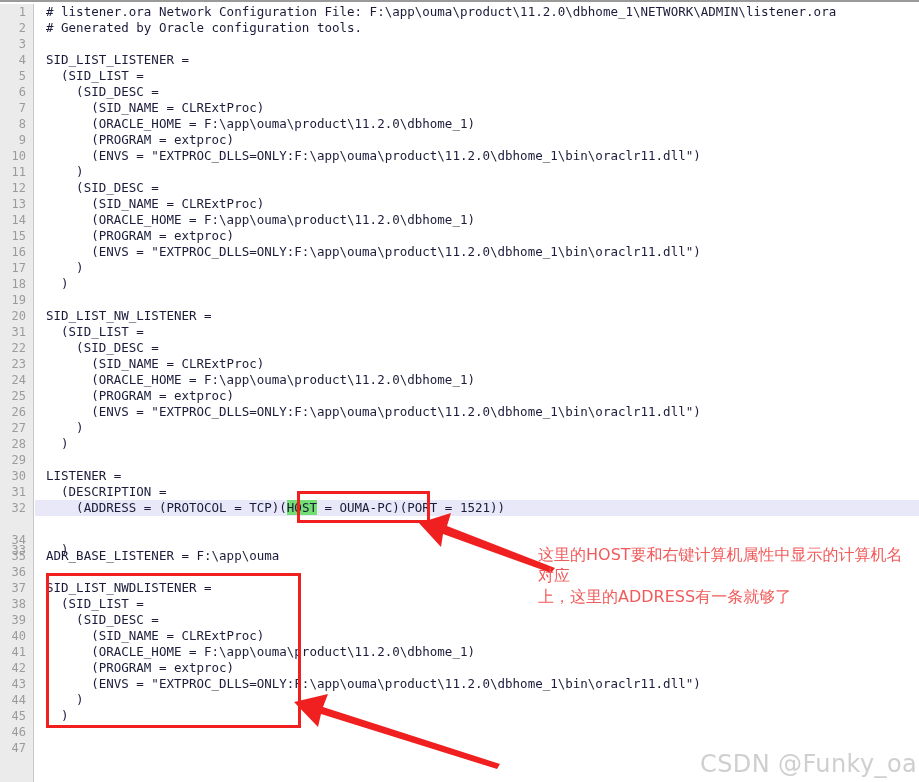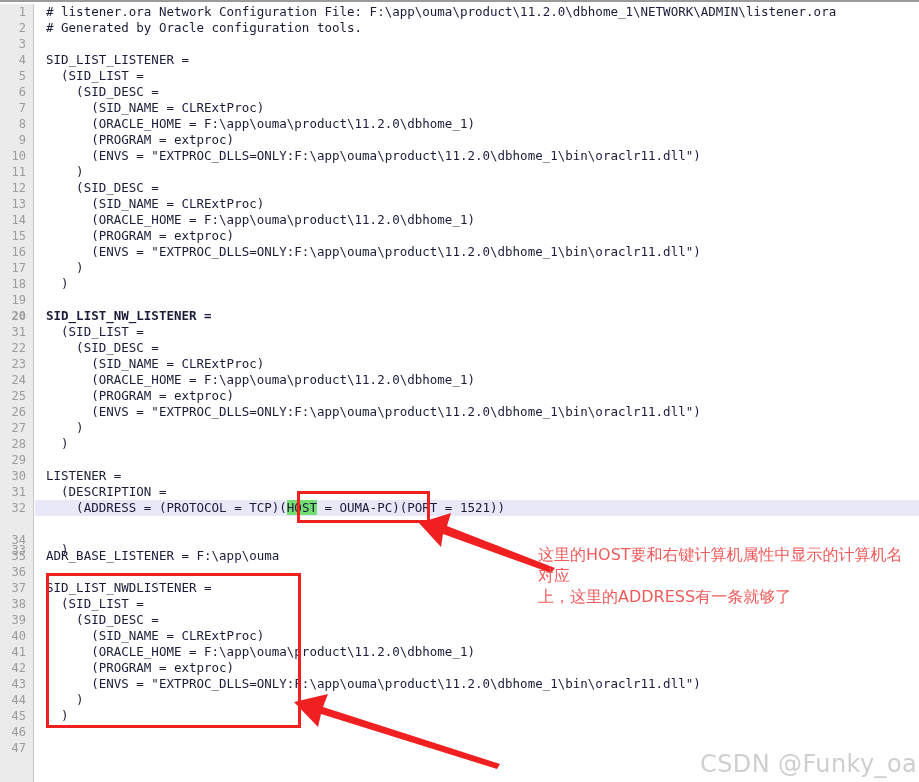--- a/index.html
+++ b/index.html
@@ -159,21 +159,21 @@
         <div class="line" style="top: 144px; position: absolute; left: 0px; width: 919px;"><span class="lno">10</span><span class="ltxt">      (ENVS = "EXTPROC_DLLS=ONLY:F:\app\ouma\product\11.2.0\dbhome_1\bin\oraclr11.dll")</span></div>
         <div class="line" style="top: 160px; position: absolute; left: 0px; width: 919px;"><span class="lno">11</span><span class="ltxt">    )</span></div>
         <div class="line" style="top: 176px; position: absolute; left: 0px; width: 919px;"><span class="lno">12</span><span class="ltxt">    (SID_DESC =</span></div>
         <div class="line" style="top: 192px; position: absolute; left: 0px; width: 919px;"><span class="lno">13</span><span class="ltxt">      (SID_NAME = CLRExtProc)</span></div>
         <div class="line" style="top: 208px; position: absolute; left: 0px; width: 919px;"><span class="lno">14</span><span class="ltxt">      (ORACLE_HOME = F:\app\ouma\product\11.2.0\dbhome_1)</span></div>
         <div class="line" style="top: 224px; position: absolute; left: 0px; width: 919px;"><span class="lno">15</span><span class="ltxt">      (PROGRAM = extproc)</span></div>
         <div class="line" style="top: 240px; position: absolute; left: 0px; width: 919px;"><span class="lno">16</span><span class="ltxt">      (ENVS = "EXTPROC_DLLS=ONLY:F:\app\ouma\product\11.2.0\dbhome_1\bin\oraclr11.dll")</span></div>
         <div class="line" style="top: 256px; position: absolute; left: 0px; width: 919px;"><span class="lno">17</span><span class="ltxt">    )</span></div>
         <div class="line" style="top: 272px; position: absolute; left: 0px; width: 919px;"><span class="lno">18</span><span class="ltxt">  )</span></div>
         <div class="line" style="top: 288px; position: absolute; left: 0px; width: 919px;"><span class="lno">19</span><span class="ltxt"></span></div>
-        <div class="line" style="top: 304px; position: absolute; left: 0px; width: 919px; font-weight: bold;"><span class="lno">20</span><span class="ltxt">SID_LIST_NW_LISTENER =</span></div>
+        <div class="line" style="top: 304px; position: absolute; left: 0px; width: 919px;"><span class="lno">20</span><span class="ltxt">SID_LIST_NW_LISTENER =</span></div>
         <div class="line" style="top: 320px; position: absolute; left: 0px; width: 919px;"><span class="lno">31</span><span class="ltxt">  (SID_LIST =</span></div>
         <div class="line" style="top: 336px; position: absolute; left: 0px; width: 919px;"><span class="lno">22</span><span class="ltxt">    (SID_DESC =</span></div>
         <div class="line" style="top: 352px; position: absolute; left: 0px; width: 790px;"><span class="lno">23</span><span class="ltxt">      (SID_NAME = CLRExtProc)</span></div>
         <div class="line" style="top: 368px; position: absolute; left: 0px; width: 919px;"><span class="lno">24</span><span class="ltxt">      (ORACLE_HOME = F:\app\ouma\product\11.2.0\dbhome_1)</span></div>
         <div class="line" style="top: 384px; position: absolute; left: 0px; width: 919px;"><span class="lno">25</span><span class="ltxt">      (PROGRAM = extproc)</span></div>
         <div class="line" style="top: 400px; position: absolute; left: 0px; width: 919px;"><span class="lno">26</span><span class="ltxt">      (ENVS = "EXTPROC_DLLS=ONLY:F:\app\ouma\product\11.2.0\dbhome_1\bin\oraclr11.dll")</span></div>
         <div class="line" style="top: 416px; position: absolute; left: 0px; width: 919px;"><span class="lno">27</span><span class="ltxt">    )</span></div>
         <div class="line" style="top: 432px; position: absolute; left: 0px; width: 895px;"><span class="lno">28</span><span class="ltxt">  )</span></div>
         <div class="line" style="top: 448px; position: absolute; left: 0px; width: 919px;"><span class="lno">29</span><span class="ltxt"></span></div>
         <div class="line" style="top: 464px; position: absolute; left: 0px; width: 919px;"><span class="lno">30</span><span class="ltxt">LISTENER =</span></div>

